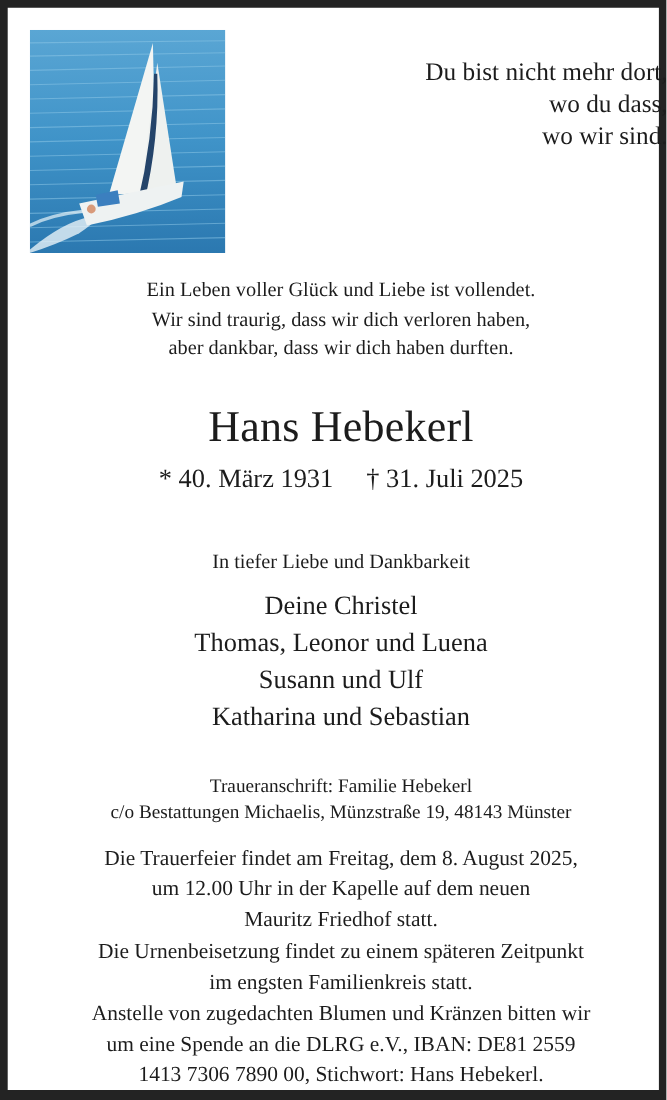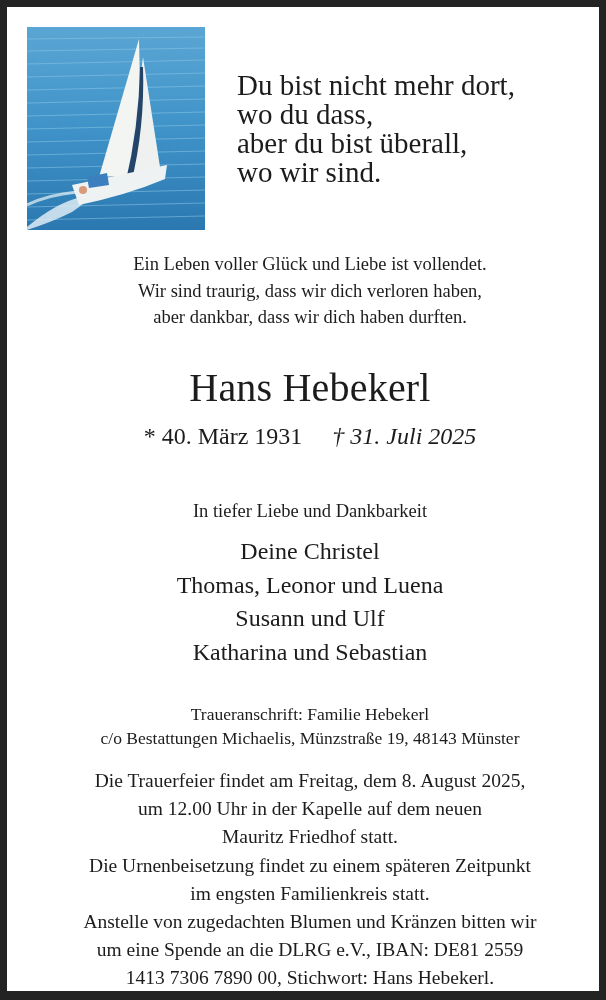--- a/index.html
+++ b/index.html
@@ -2,29 +2,29 @@
 <html><head>
   <meta charset="utf-8">
   <style>
     html, body { margin: 0; padding: 0; background: #ffffff; }
     body { width: 606px; height: 1000px; position: relative; overflow: hidden;
            font-family: "Liberation Serif", "DejaVu Serif", serif; color: #1c1c1c; }
     .frame { position: absolute; left: 0; top: 0; width: 606px; height: 1000px;
              box-sizing: border-box; border: 7px solid #232323; border-bottom-width: 9px; background: #fff; }
     .photo { position: absolute; left: 20px; top: 20px; width: 178px; height: 203px; overflow: hidden; }
     .photo svg { display: block; width: 100%; height: 100%; }
-    .poem { position: absolute; left: 230px; top: 64px; width: 370px; text-align: left;
-            font-size: 29px; line-height: 29px; }
+    .poem { position: absolute; left: 230px; top: 44px; width: 370px; text-align: right;
+            font-size: 23px; line-height: 29px; }
     .poem div { white-space: nowrap; }
     .block { position: absolute; left: 0; width: 606px; text-align: center; }
     .block div { white-space: nowrap; }
     .intro { top: 244px; font-size: 18.5px; line-height: 26.5px; }
     .name { top: 357px; font-size: 40px; line-height: 48px; letter-spacing: 0.2px; }
     .dates { top: 413px; font-size: 24px; line-height: 32px; }
-    .dates span + span { margin-left: 30px; font-style: italic; }
+    .dates span + span { margin-left: 30px; }
     .mourn-intro { top: 491px; font-size: 18.5px; line-height: 26px; }
     .mourners { top: 528px; font-size: 24px; line-height: 33.5px; }
     .address { top: 695px; font-size: 17.5px; line-height: 24px; }
     .funeral { top: 760px; font-size: 19.5px; line-height: 28.2px; }
   </style>
 </head>
 <body>
 
 <div class="frame">
 
@@ -62,21 +62,20 @@
       <path d="M113 40 Q112 100 98 158 L104 157 Q118 100 116 40 Z" fill="#24446a"></path>
       <path d="M45 158 L140 138 L138 152 Q100 168 52 178 Z" fill="#eef2f2"></path>
       <path d="M60 150 L80 146 L82 158 L62 161 Z" fill="#3b7fbf"></path>
       <circle cx="56" cy="163" r="4" fill="#d89a7a"></circle>
     </svg>
   </div>
 
   <div class="poem">
     <div>Du bist nicht mehr dort,</div>
     <div>wo du dass,</div>
-    <div>aber du bist überall,</div>
     <div>wo wir sind.</div>
   </div>
 
   <div class="block intro">
     <div>Ein Leben voller Glück und Liebe ist vollendet.</div>
     <div>Wir sind traurig, dass wir dich verloren haben,</div>
     <div>aber dankbar, dass wir dich haben durften.</div>
   </div>
 
   <div class="block name">Hans Hebekerl</div>

